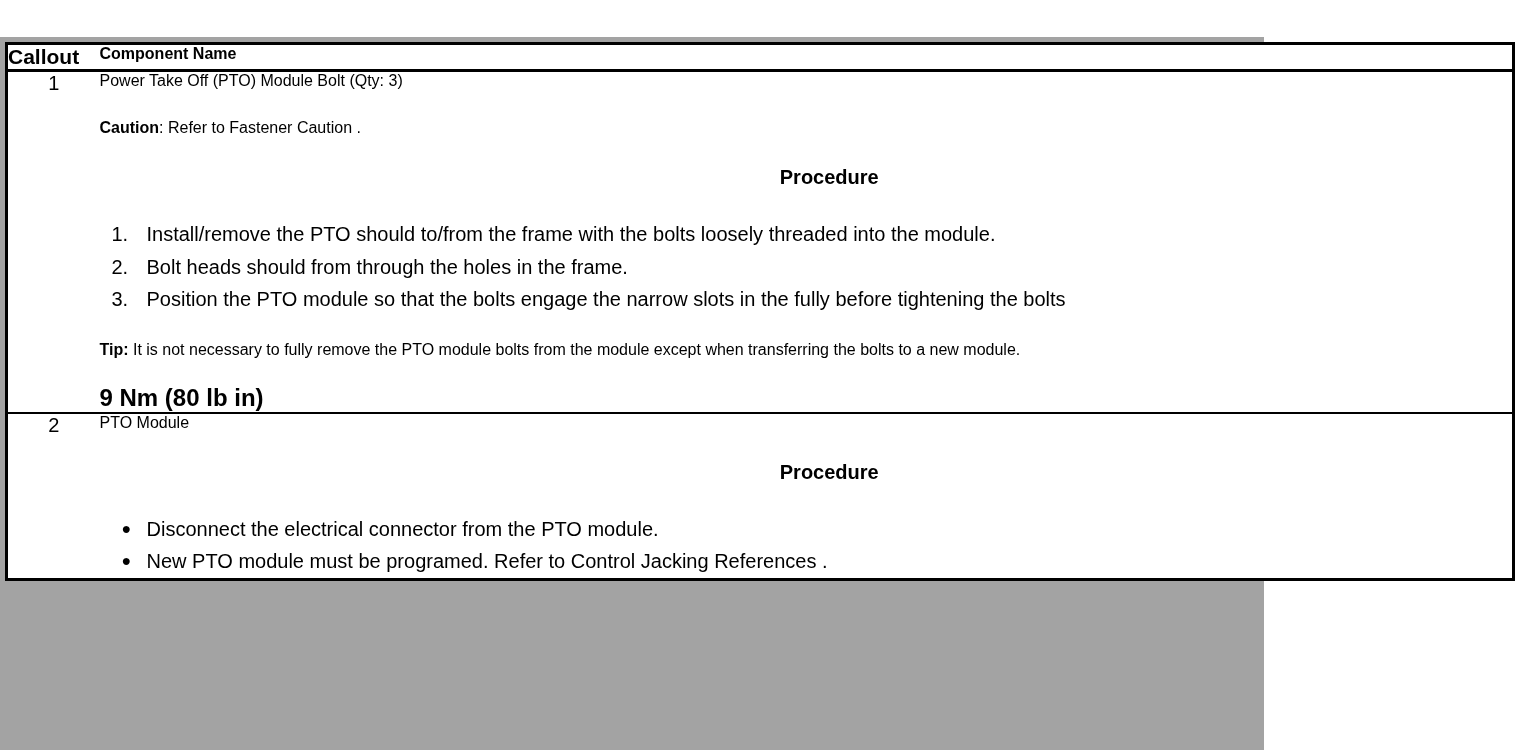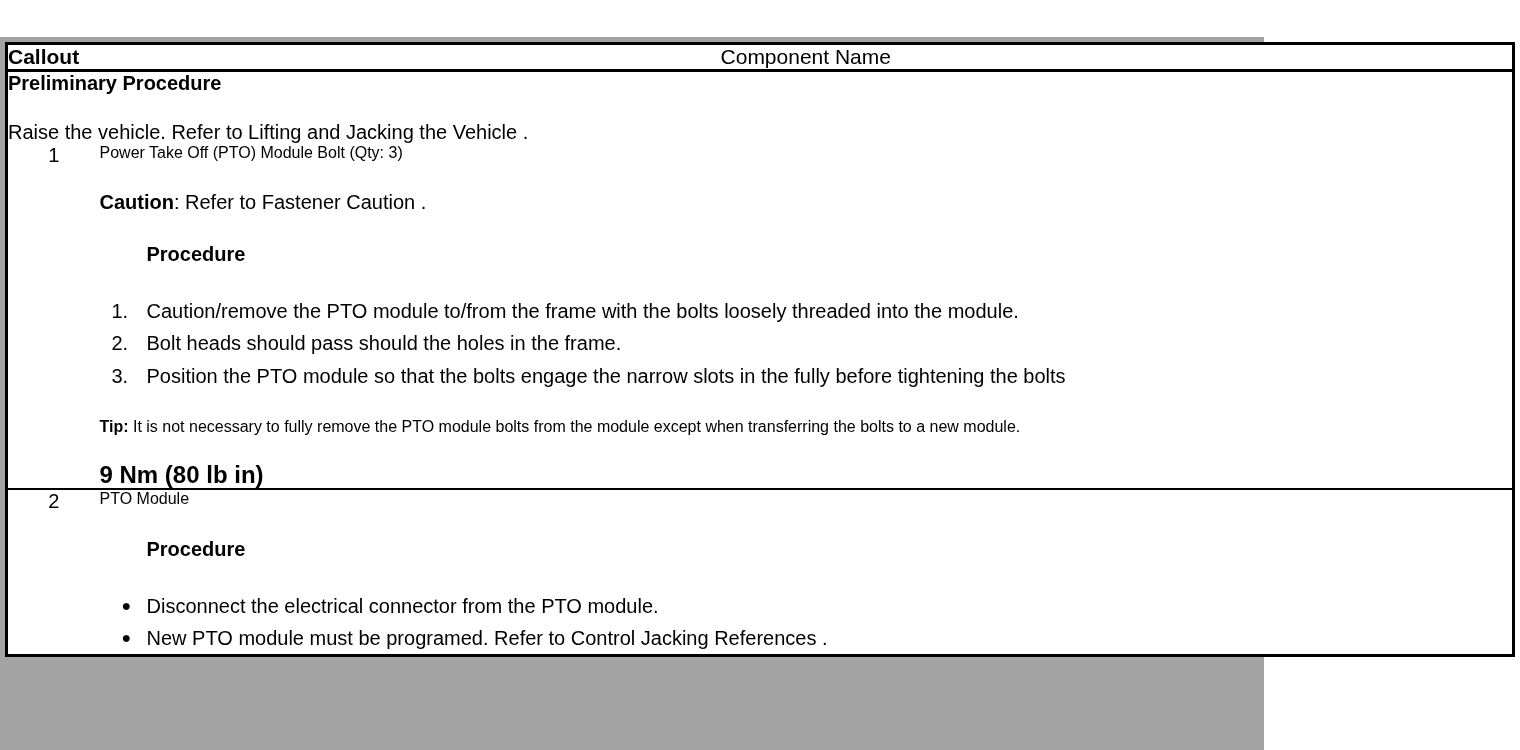--- a/index.html
+++ b/index.html
@@ -49,23 +49,23 @@
   }
   td.hdr-callout {
     border-right: 2px solid #000000;
     padding: 4px 6px 6px 6px;
     font-weight: bold;
     font-size: 21px;
     line-height: 1.12;
     white-space: nowrap;
   }
   td.hdr-name {
-    text-align: center;
-    font-weight: normal;
-    font-size: 21px;
+    text-align: left;
+    font-weight: bold;
+    font-size: 16px;
     line-height: 1.12;
     padding: 4px 6px 6px 6px;
   }
 
   
   td.prelim-cell {
     border-bottom: 2px solid #000000;
     padding: 8px 8px 12px 8px;
   }
   .prelim-title {
@@ -94,32 +94,33 @@
   tr.row-sep td {
     border-bottom: 2px solid #000000;
   }
 
   .comp-title {
     font-size: 16px;
     line-height: 1.15;
     margin: 0;
   }
   .caution-line {
-    font-size: 20px;
+    font-size: 16px;
     line-height: 1.15;
     margin: 29px 0 0 0;
   }
   .caution-line b { font-weight: bold; }
 
   .proc-head {
     font-weight: bold;
     font-size: 20px;
     line-height: 1.15;
     margin: 29px 0 0 0;
     padding-left: 47px;
+    text-align: center;
   }
 
   ol.proc-list {
     margin: 29px 0 0 0;
     padding: 0 0 0 0;
     list-style: none;
     font-size: 20px;
     line-height: 1.62;
   }
   ol.proc-list > li {
@@ -175,45 +176,39 @@
       <col class="c-callout">
       <col class="c-name">
     </colgroup>
     <tbody>
 
       <tr class="header-row">
         <td class="hdr-callout">Callout</td>
         <td class="hdr-name">Component Name</td>
       </tr>
 
-      <tr>
-        <td class="prelim-cell" colspan="2">
-          <p class="prelim-title">Preliminary Procedure</p>
-          <p class="prelim-text">Raise the vehicle. Refer to Lifting and Jacking the Vehicle .</p>
-        </td>
-      </tr>
 
       <tr class="row-sep">
         <td class="callout-cell">1</td>
         <td class="body-cell">
 
           <p class="comp-title">Power Take Off (PTO) Module Bolt (Qty: 3)</p>
 
           <p class="caution-line"><b>Caution</b><span>: Refer to Fastener Caution .</span></p>
 
           <p class="proc-head">Procedure</p>
 
           <ol class="proc-list">
             <li>
               <span class="num">1.</span>
-              <span>Caution/remove the PTO module to/from the frame with the bolts loosely threaded into the module.</span>
+              <span>Install/remove the PTO should to/from the frame with the bolts loosely threaded into the module.</span>
             </li>
             <li>
               <span class="num">2.</span>
-              <span>Bolt heads should pass should the holes in the frame.</span>
+              <span>Bolt heads should from through the holes in the frame.</span>
             </li>
             <li>
               <span class="num">3.</span>
               <span>Position the PTO module so that the bolts engage the narrow slots in the fully before tightening the bolts</span>
             </li>
           </ol>
 
           <p class="tip-line"><b>Tip:</b><span> It is not necessary to fully remove the PTO module bolts from the module except when transferring the bolts to a new module.</span></p>
 
           <p class="torque-line">9 Nm (80 lb in)</p>

